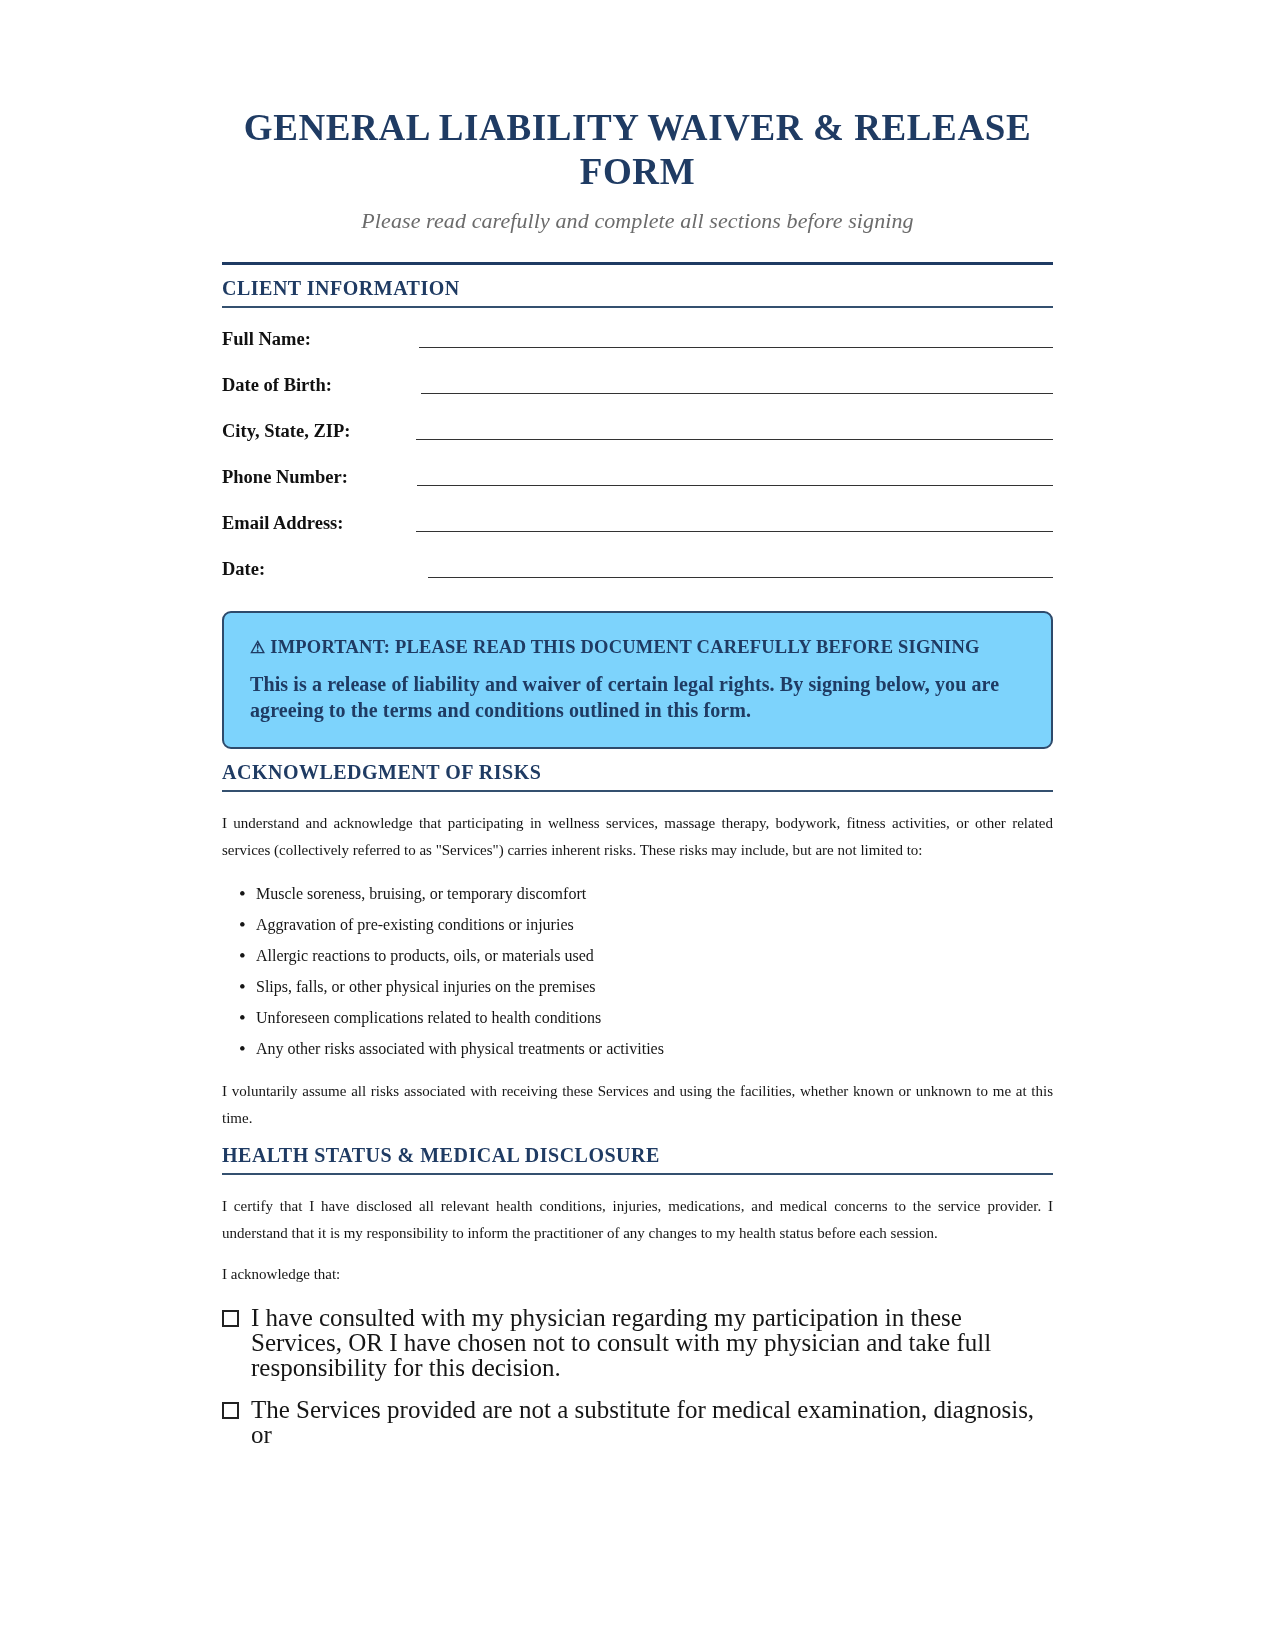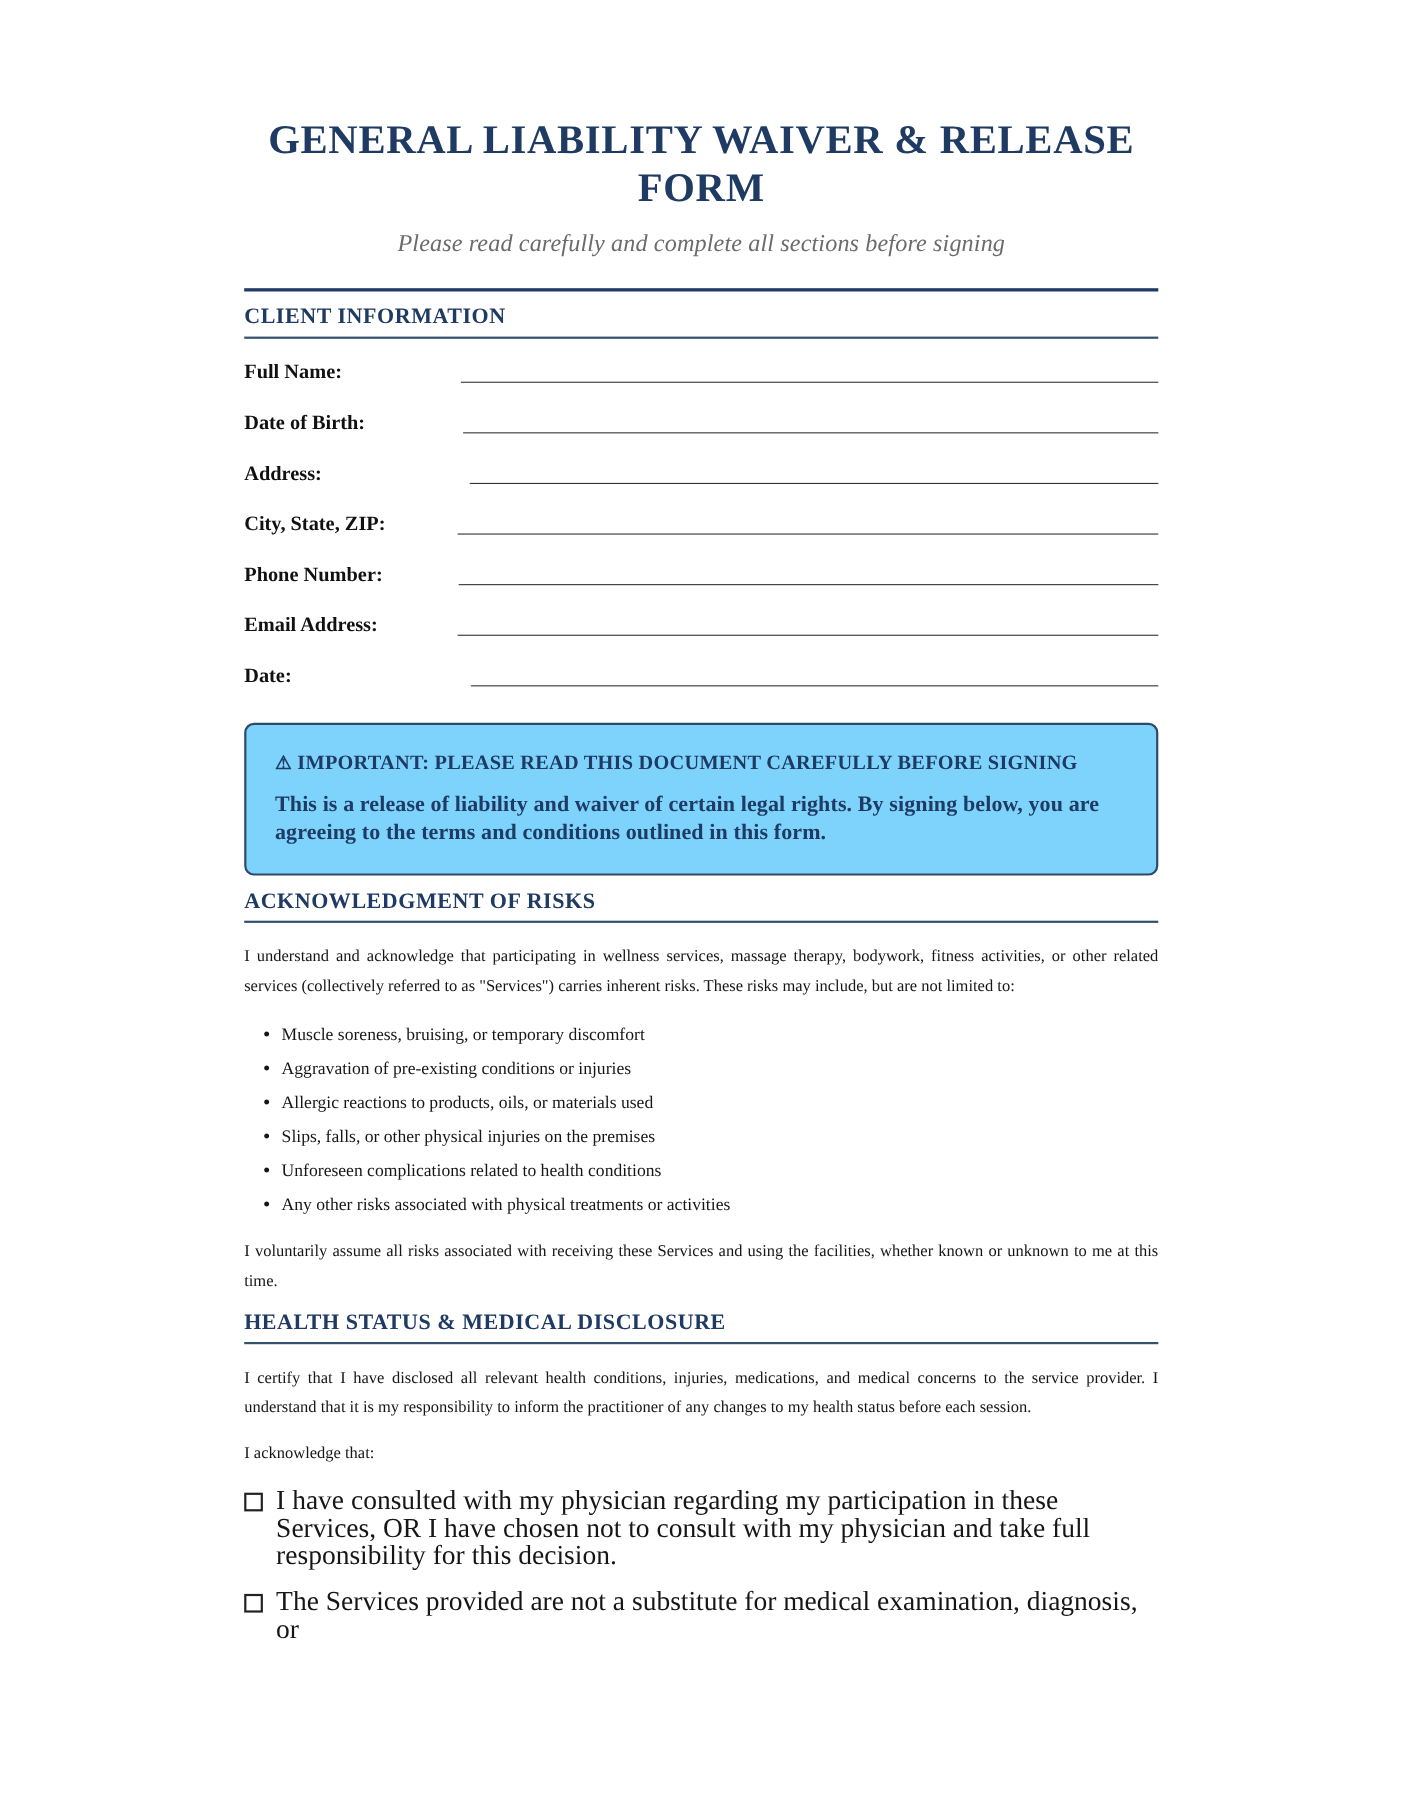--- a/index.html
+++ b/index.html
@@ -191,24 +191,20 @@
   <div class="section">
     <div class="section-heading">CLIENT INFORMATION</div>
     <div class="section-rule"></div>
 
     <div class="field-row fn">
       <span class="field-label">Full Name:</span>
       <span class="field-line"></span>
     </div>
     <div class="field-row dob">
       <span class="field-label">Date of Birth:</span>
-      <span class="field-line"></span>
-    </div>
-    <div class="field-row addr">
-      <span class="field-label">Address:</span>
       <span class="field-line"></span>
     </div>
     <div class="field-row csz">
       <span class="field-label">City, State, ZIP:</span>
       <span class="field-line"></span>
     </div>
     <div class="field-row phone">
       <span class="field-label">Phone Number:</span>
       <span class="field-line"></span>
     </div>

